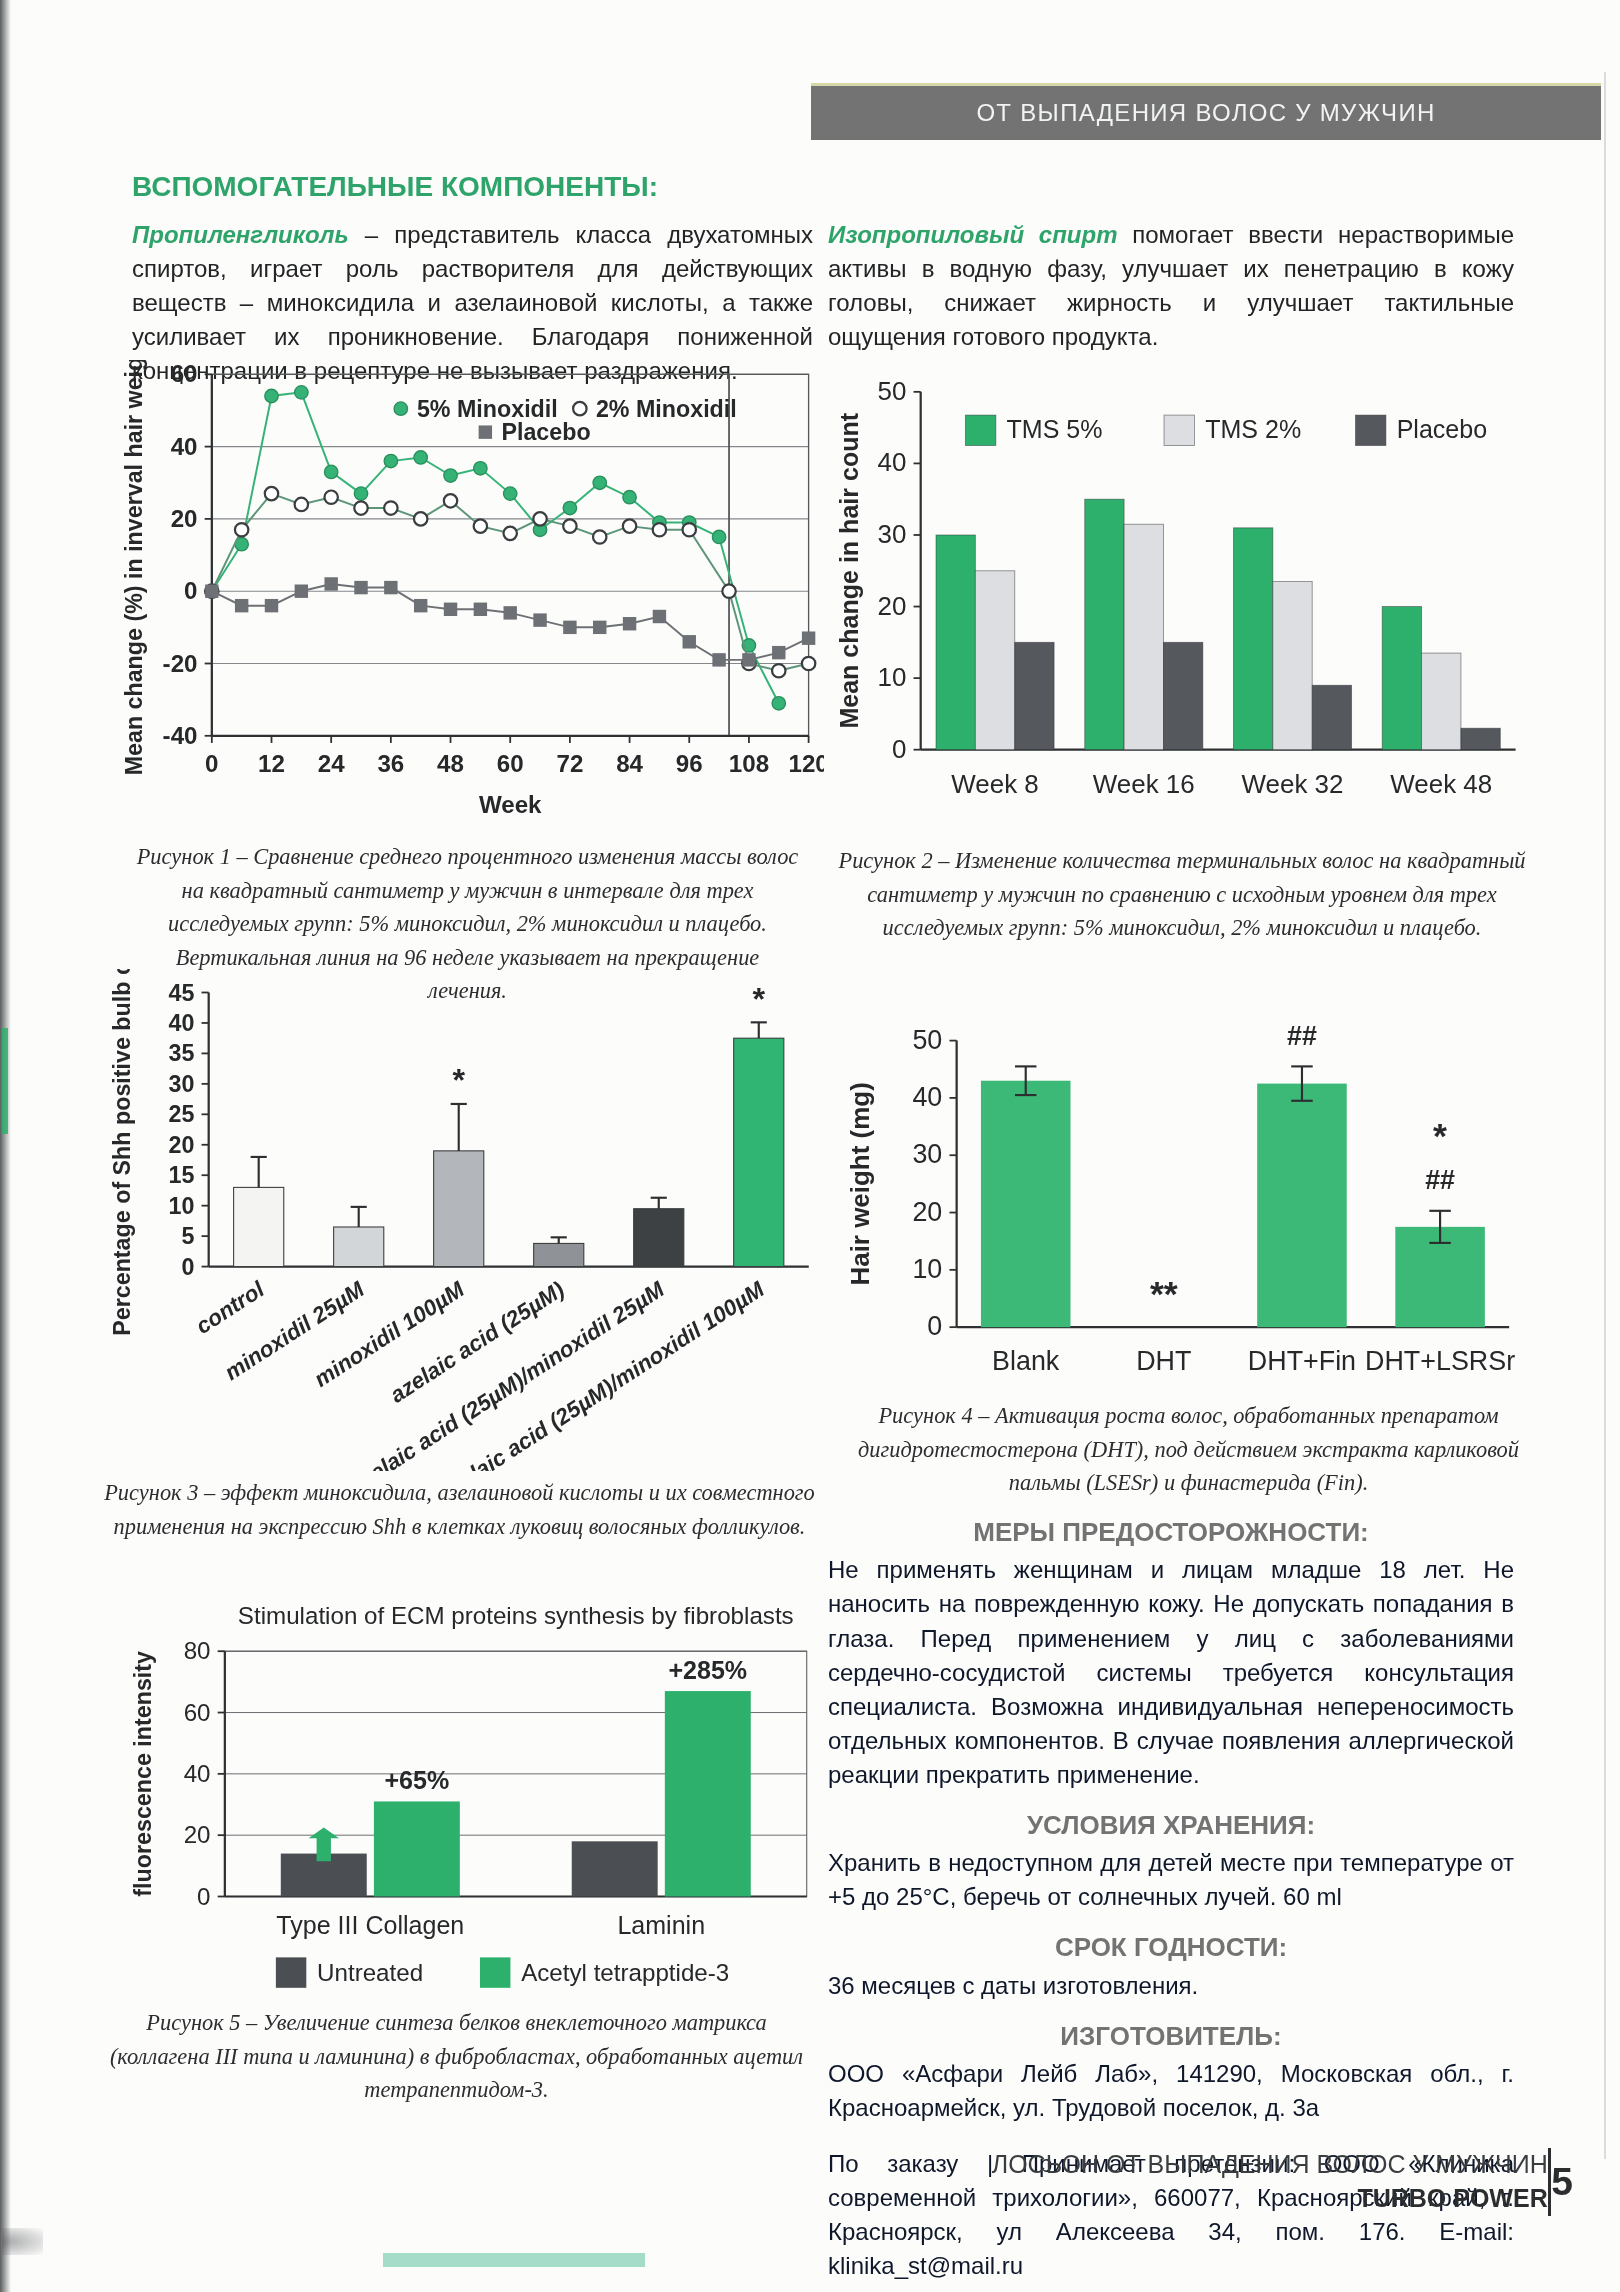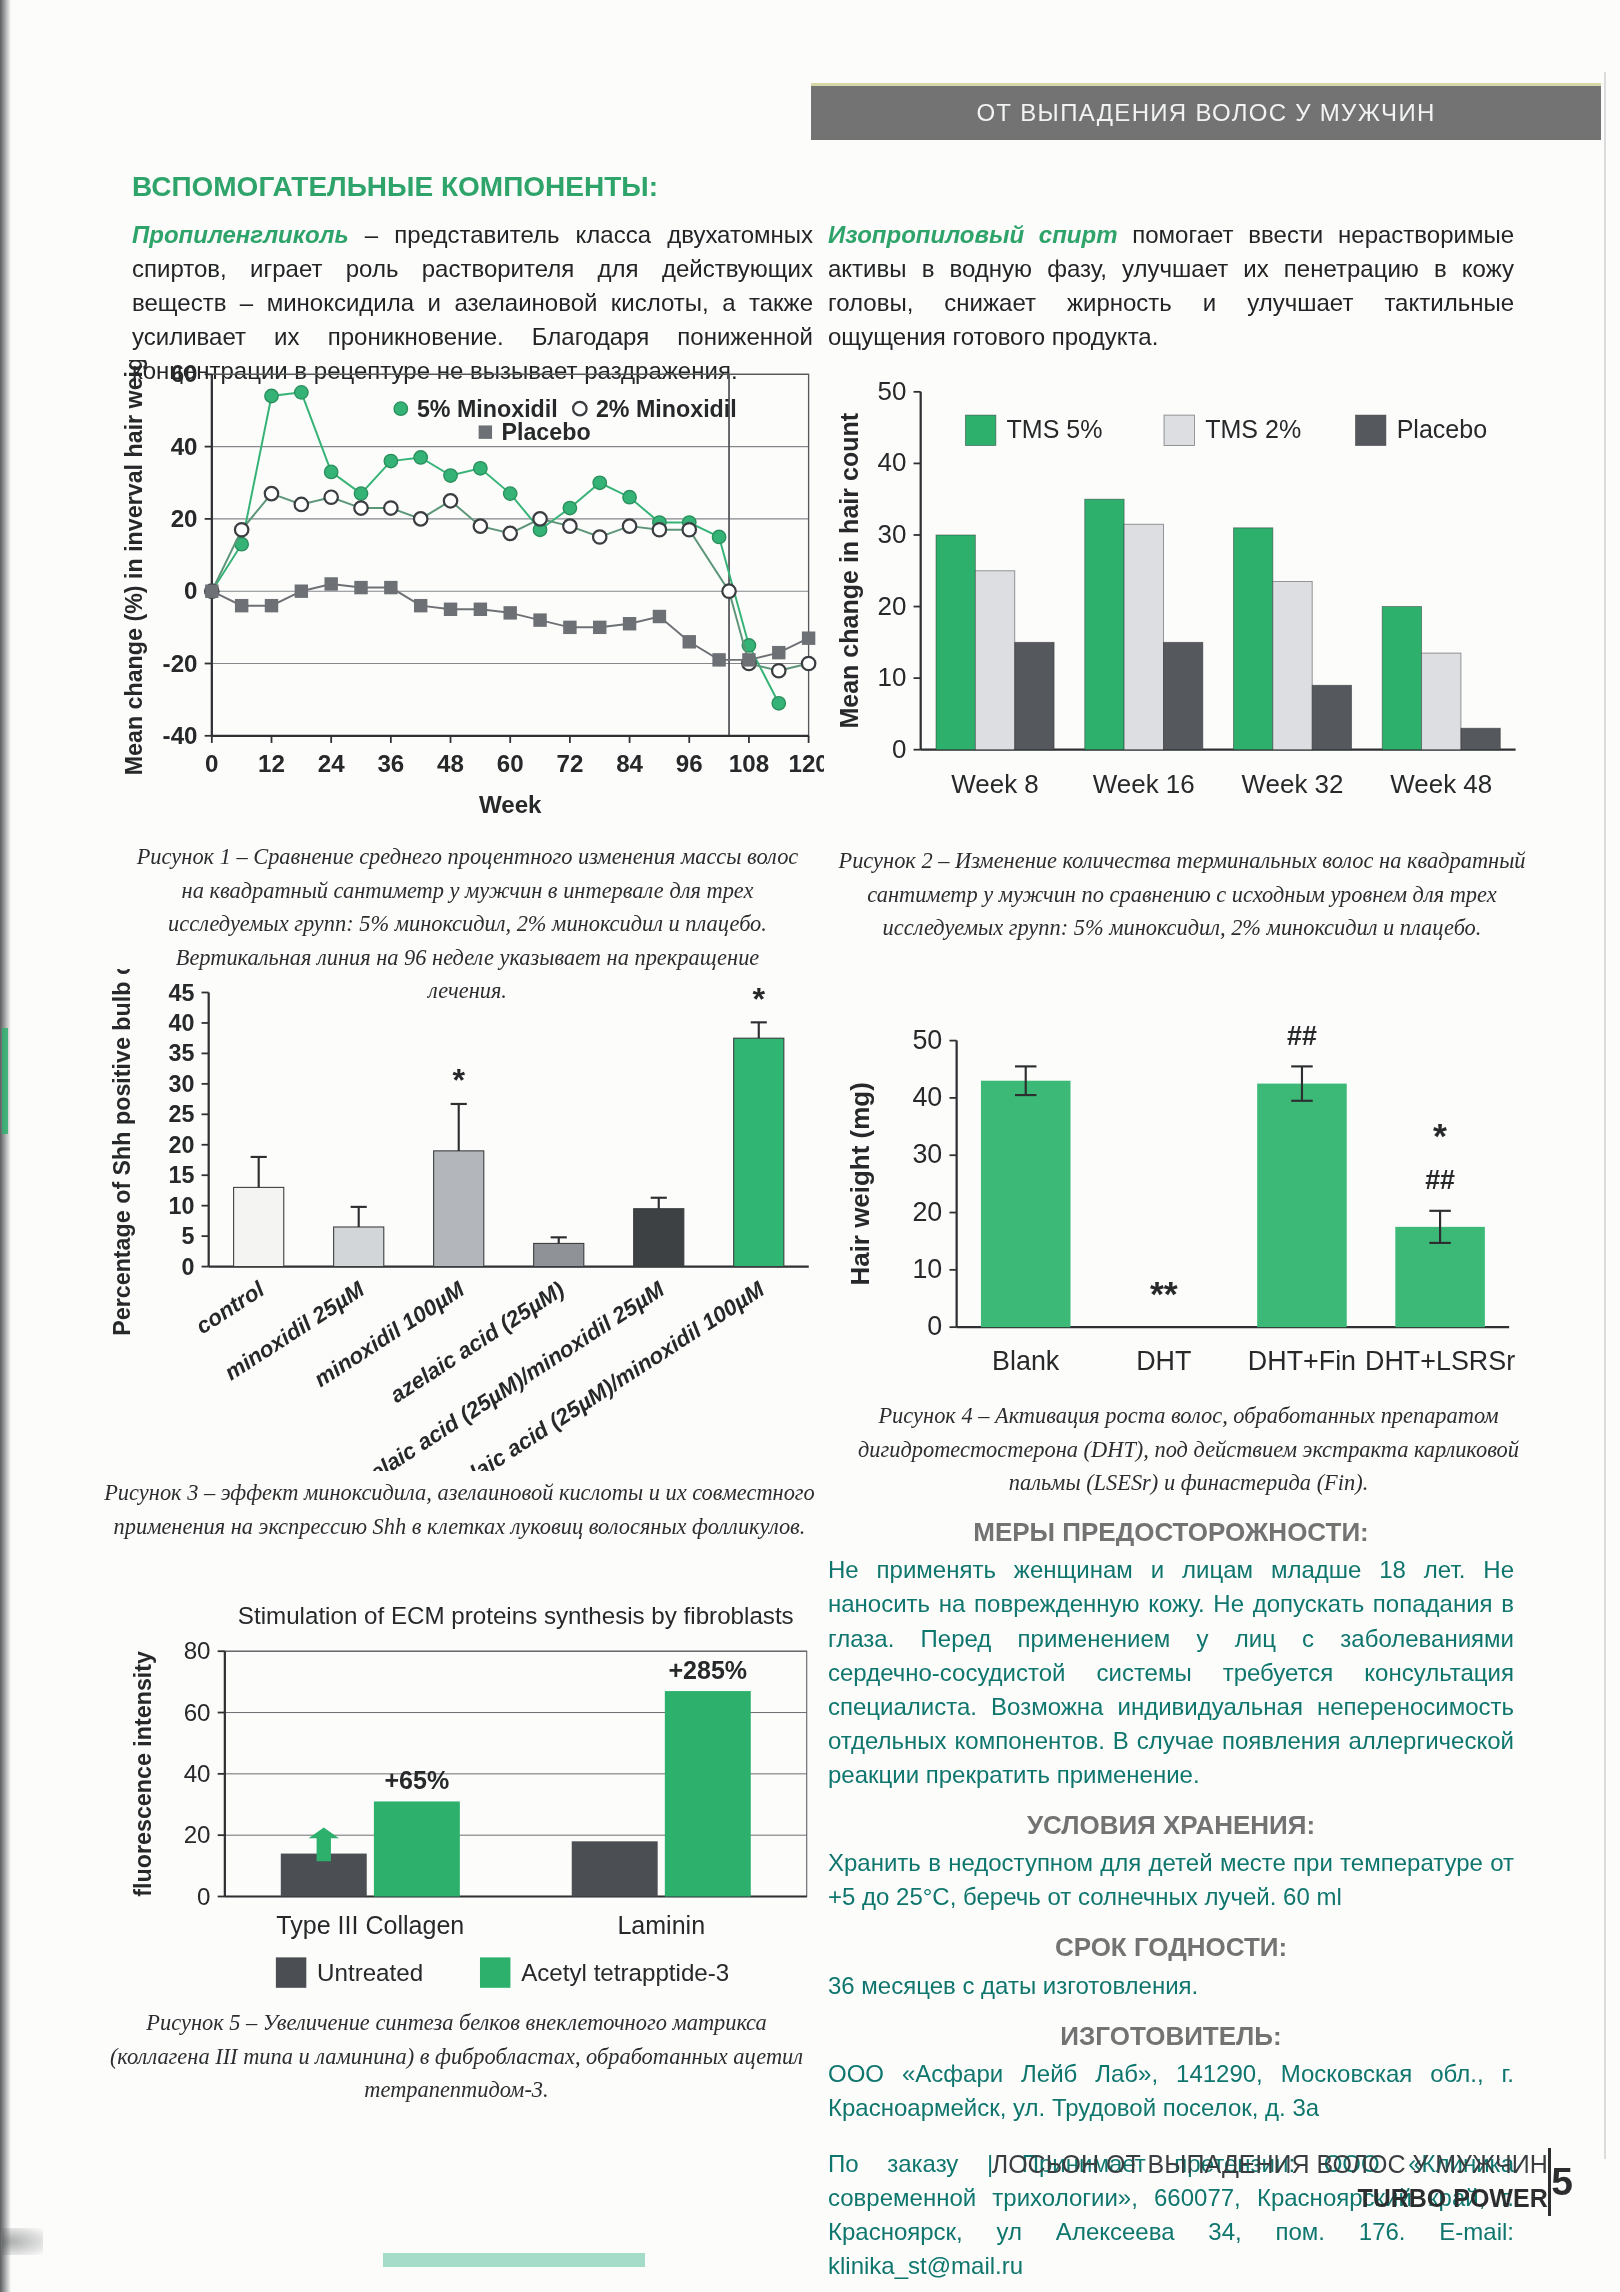--- a/index.html
+++ b/index.html
@@ -17,21 +17,21 @@
   .header-bar span{color:#f2f3f3;font-size:24px;letter-spacing:1.3px;}
   .sec-title{position:absolute;left:132px;top:171px;font-size:28px;font-weight:700;color:#2ea36a;}
   .col-par{position:absolute;top:218px;width:681px;font-size:24px;line-height:1.42;text-align:justify;color:#222425;}
   .col-par.left{left:132px;} .col-par.right{left:828px;width:686px;}
   .lead{color:#2ea36a;font-weight:700;font-style:italic;}
   .caption{position:absolute;text-align:center;font-family:"Liberation Serif",serif;font-style:italic;
            font-size:22.4px;line-height:1.5;color:#2b2d2f;}
   svg{position:absolute;}
   .rcol{position:absolute;left:828px;top:1517px;width:686px;}
   .rcol h3{margin:0 0 5.4px 0;text-align:center;font-size:26px;font-weight:700;color:#737373;}
-  .rcol p{margin:0 0 12.5px 0;font-size:24px;line-height:1.42;text-align:justify;color:#0f766e;}
+  .rcol p{margin:0 0 12.5px 0;font-size:24px;line-height:1.42;text-align:justify;color:#0f172a;}
   .rcol .gap{margin-top:18px;}
   .footer{position:absolute;right:47px;top:2148px;display:flex;align-items:center;}
   .footer .ft{text-align:right;font-size:25px;color:#3a3d3f;line-height:1.35;}
   .footer .ft b{color:#2b2d2f;}
   .footer .divider{width:3.6px;height:68px;background:#2b2d2f;}
   .footer .pageno{font-size:39px;font-weight:700;color:#2b2d2f;}
 </style>
 </head>
 <body>
 

